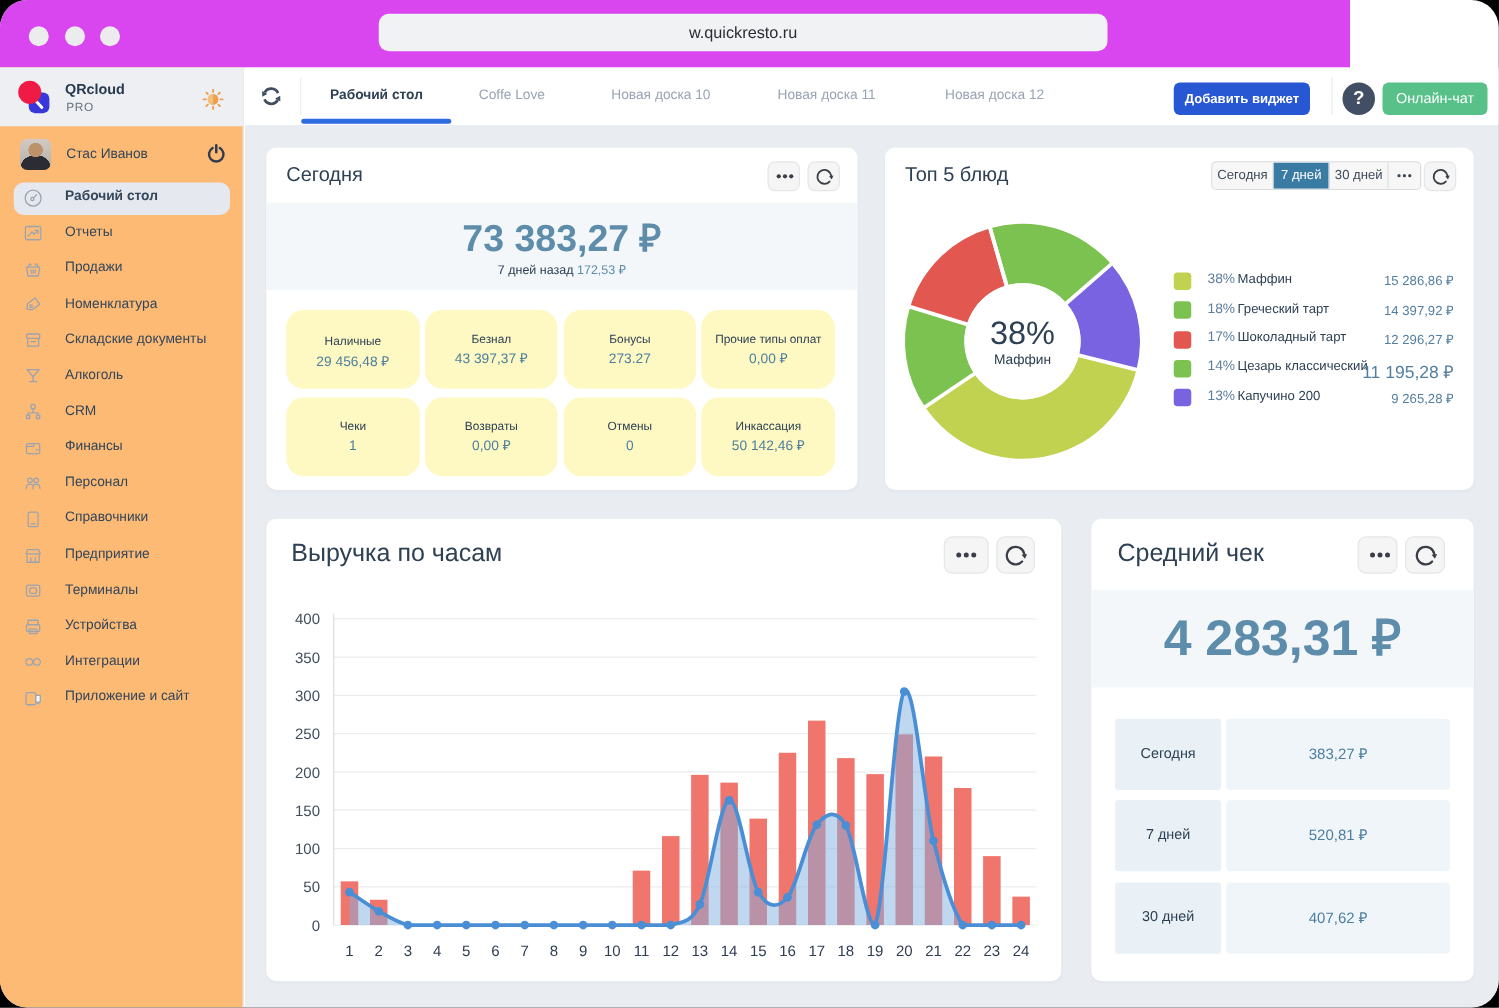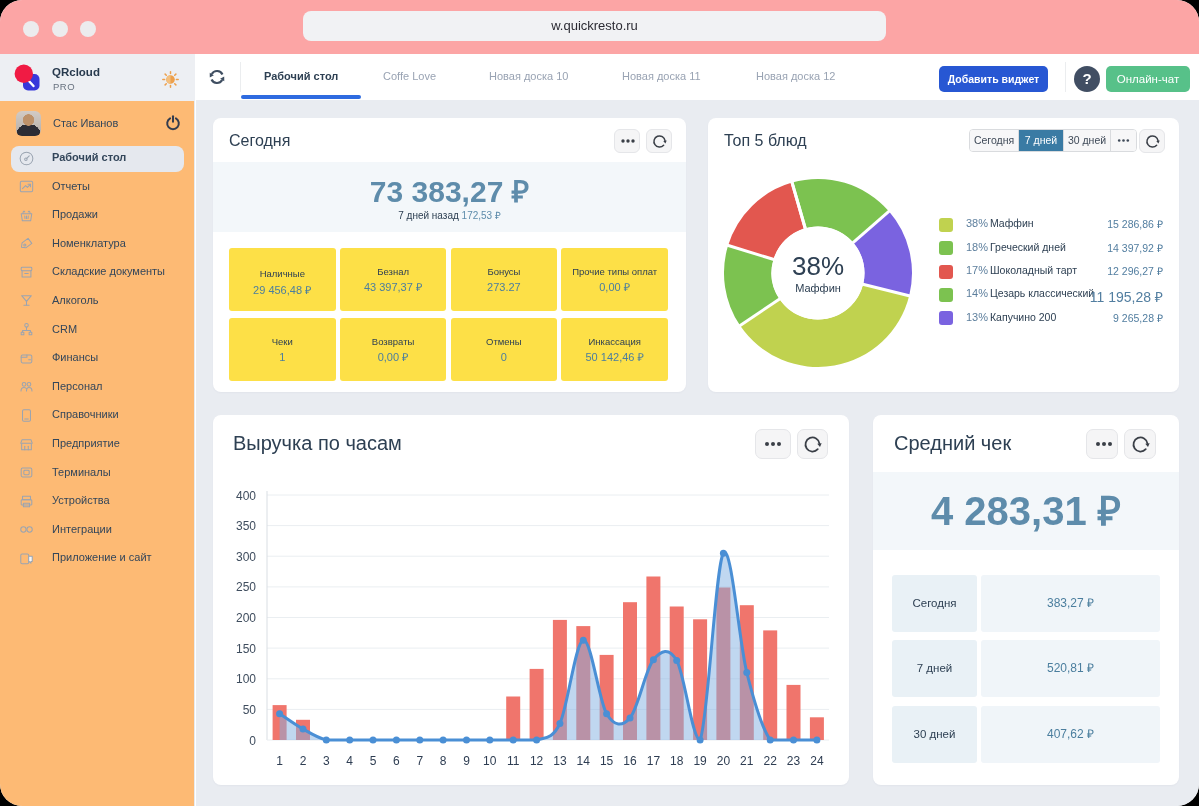--- a/index.html
+++ b/index.html
@@ -1,21 +1,21 @@
 <!DOCTYPE html>
 <html><head>
 <meta charset="utf-8">
 <style>
 * { margin:0; padding:0; box-sizing:border-box; }
 html,body { width:1199px; height:806px; background:#000; font-family:"Liberation Sans",sans-serif; }
 #win { position:absolute; left:0; top:0; width:1199px; height:806px; background:#fff; border-radius:22px; overflow:hidden; }
 .abs { position:absolute; }
 
 
-#chrome { position:absolute; left:0; top:0; width:1199px; height:54px; background:#fca5a5; }
+#chrome { position:absolute; left:0; top:0; width:1080px; height:54px; background:#d946ef; }
 .dot { position:absolute; top:21px; width:16px; height:16px; border-radius:50%; background:#ececee; }
 #urlbar { position:absolute; left:303px; top:11px; width:583px; height:30px; background:#f1f2f4; border-radius:8px; color:#2b2b33; font-size:13px; line-height:30px; text-align:center; }
 
 
 #sidebar { position:absolute; left:0; top:54px; width:195px; height:752px; background:#fdba74; border-right:1px solid #e7eaee; }
 #logoband { position:absolute; left:0; top:0; width:195px; height:47px; background:#edeff3; }
 #qrname { position:absolute; left:52px; top:12px; font-size:11.5px; font-weight:bold; color:#27394d; }
 #qrpro { position:absolute; left:53px; top:27px; font-size:9.5px; color:#67717f; letter-spacing:0.5px; }
 #avatar { position:absolute; left:16px; top:57px; width:25px; height:25px; border-radius:6px;
   background: radial-gradient(circle at 50% 36%, #bd9169 0 5.5px, rgba(0,0,0,0) 6px), radial-gradient(ellipse 12px 10px at 50% 92%, #2c2c34 0 99%, rgba(0,0,0,0) 100%), linear-gradient(#d2cbc5, #b5ada6); }
@@ -33,21 +33,21 @@
 #helpc { position:absolute; left:878px; top:12px; width:26px; height:26px; border-radius:50%; background:#414e63; color:#fff; font-size:15px; font-weight:bold; text-align:center; line-height:26px; }
 #chat { position:absolute; left:910px; top:12px; width:84px; height:26px; background:#57c189; border-radius:5px; color:#fff; font-size:11.5px; text-align:center; line-height:26px; }
 
 
 #main { position:absolute; left:196px; top:100px; width:1003px; height:706px; background:#e9ecf1; }
 .card { position:absolute; background:#fff; border-radius:8px; box-shadow:0 1px 2px rgba(40,60,90,0.04); }
 .ctitle { position:absolute; font-size:20px; color:#2e4053; white-space:nowrap; }
 .btn { position:absolute; background:#f5f5f6; border:1px solid #e5e6e9; border-radius:6px; }
 .band { position:absolute; left:0; background:#f3f7fa; }
 .bignum { position:absolute; width:100%; text-align:center; font-size:30px; color:#5e8cab; white-space:nowrap;font-weight:bold; }
-.tile { position:absolute; background:#fde047; border-radius:3px; text-align:center; }
+.tile { position:absolute; background:#fef9c3; border-radius:14px; text-align:center; }
 .tlabel { font-size:9.5px; line-height:12px; color:#2e4053; white-space:nowrap; }
 .tval { font-size:11px; line-height:14px; color:#4b7e9e; white-space:nowrap; }
 </style>
 </head>
 <body>
 <div id="win">
   <div id="chrome">
     <div class="dot" style="left:23px"></div>
     <div class="dot" style="left:52px"></div>
     <div class="dot" style="left:80px"></div>
@@ -292,21 +292,21 @@
         <circle cx="110" cy="155" r="46.5" fill="#fff"></circle>
       </svg>
       <div class="abs" style="left:60px;top:135px;width:100px;text-align:center;font-size:26px;line-height:26px;color:#2e4053">38%</div>
       <div class="abs" style="left:60px;top:164px;width:100px;text-align:center;font-size:11px;line-height:13px;color:#2e4053">Маффин</div>
       <div class="abs" style="left:230.5px;top:99.7px;width:14px;height:14px;border-radius:3px;background:#c0d24f"></div>
       <div class="abs" style="left:258px;top:99.2px;font-size:11px;color:#5d7f9d">38%</div>
       <div class="abs" style="left:282px;top:99.2px;font-size:10.5px;color:#2e4053;white-space:nowrap">Маффин</div>
       <div class="abs" style="left:330px;top:99.2px;width:125px;text-align:right;font-size:10.5px;color:#527ea0;white-space:nowrap">15 286,86 ₽</div>
       <div class="abs" style="left:230.5px;top:123.1px;width:14px;height:14px;border-radius:3px;background:#7cc250"></div>
       <div class="abs" style="left:258px;top:122.6px;font-size:11px;color:#5d7f9d">18%</div>
-      <div class="abs" style="left:282px;top:122.6px;font-size:10.5px;color:#2e4053;white-space:nowrap">Греческий дней</div>
+      <div class="abs" style="left:282px;top:122.6px;font-size:10.5px;color:#2e4053;white-space:nowrap">Греческий тарт</div>
       <div class="abs" style="left:330px;top:122.6px;width:125px;text-align:right;font-size:10.5px;color:#527ea0;white-space:nowrap">14 397,92 ₽</div>
       <div class="abs" style="left:230.5px;top:146.5px;width:14px;height:14px;border-radius:3px;background:#e2574f"></div>
       <div class="abs" style="left:258px;top:146.0px;font-size:11px;color:#5d7f9d">17%</div>
       <div class="abs" style="left:282px;top:146.0px;font-size:10.5px;color:#2e4053;white-space:nowrap">Шоколадный тарт</div>
       <div class="abs" style="left:330px;top:146.0px;width:125px;text-align:right;font-size:10.5px;color:#527ea0;white-space:nowrap">12 296,27 ₽</div>
       <div class="abs" style="left:230.5px;top:169.9px;width:14px;height:14px;border-radius:3px;background:#7cc250"></div>
       <div class="abs" style="left:258px;top:169.4px;font-size:11px;color:#5d7f9d">14%</div>
       <div class="abs" style="left:282px;top:169.4px;font-size:10.5px;color:#2e4053;white-space:nowrap">Цезарь классический</div>
       <div class="abs" style="left:330px;top:169.4px;width:125px;text-align:right;font-size:14px;color:#527ea0;white-space:nowrap">11 195,28 ₽</div>
       <div class="abs" style="left:230.5px;top:193.3px;width:14px;height:14px;border-radius:3px;background:#7a63e0"></div>

